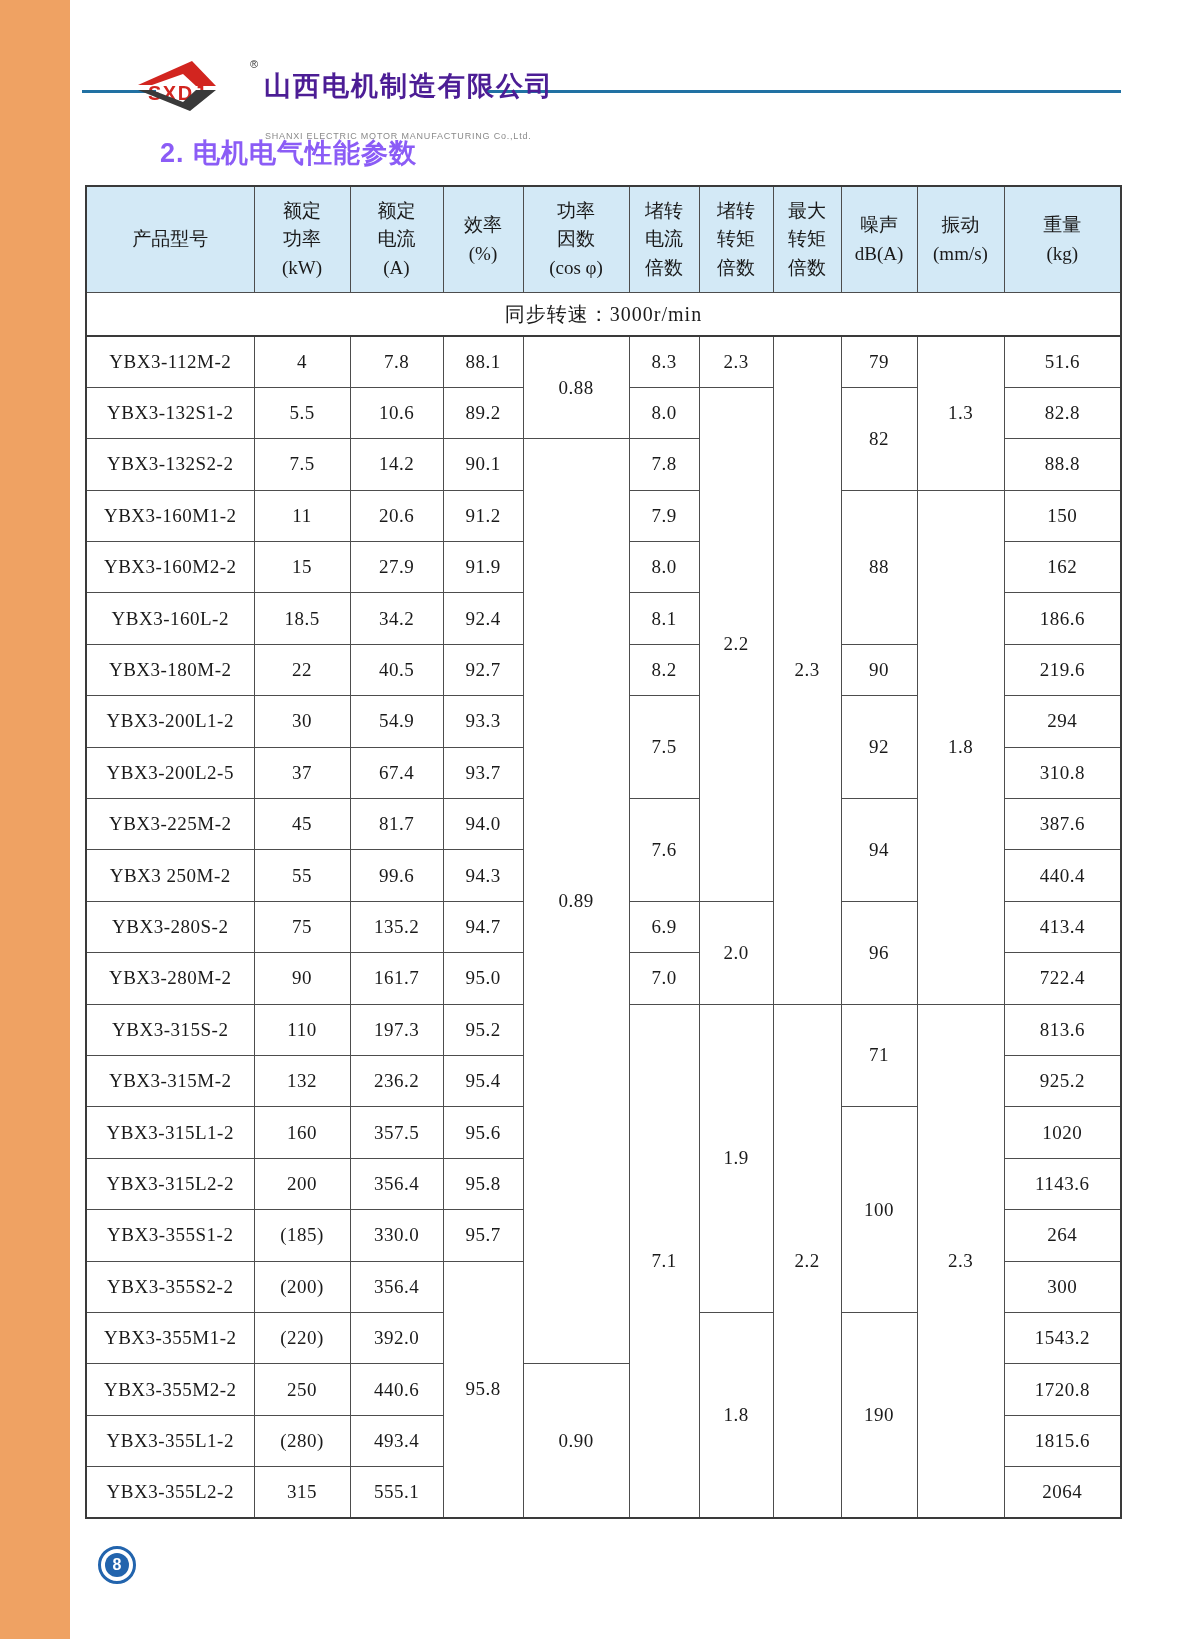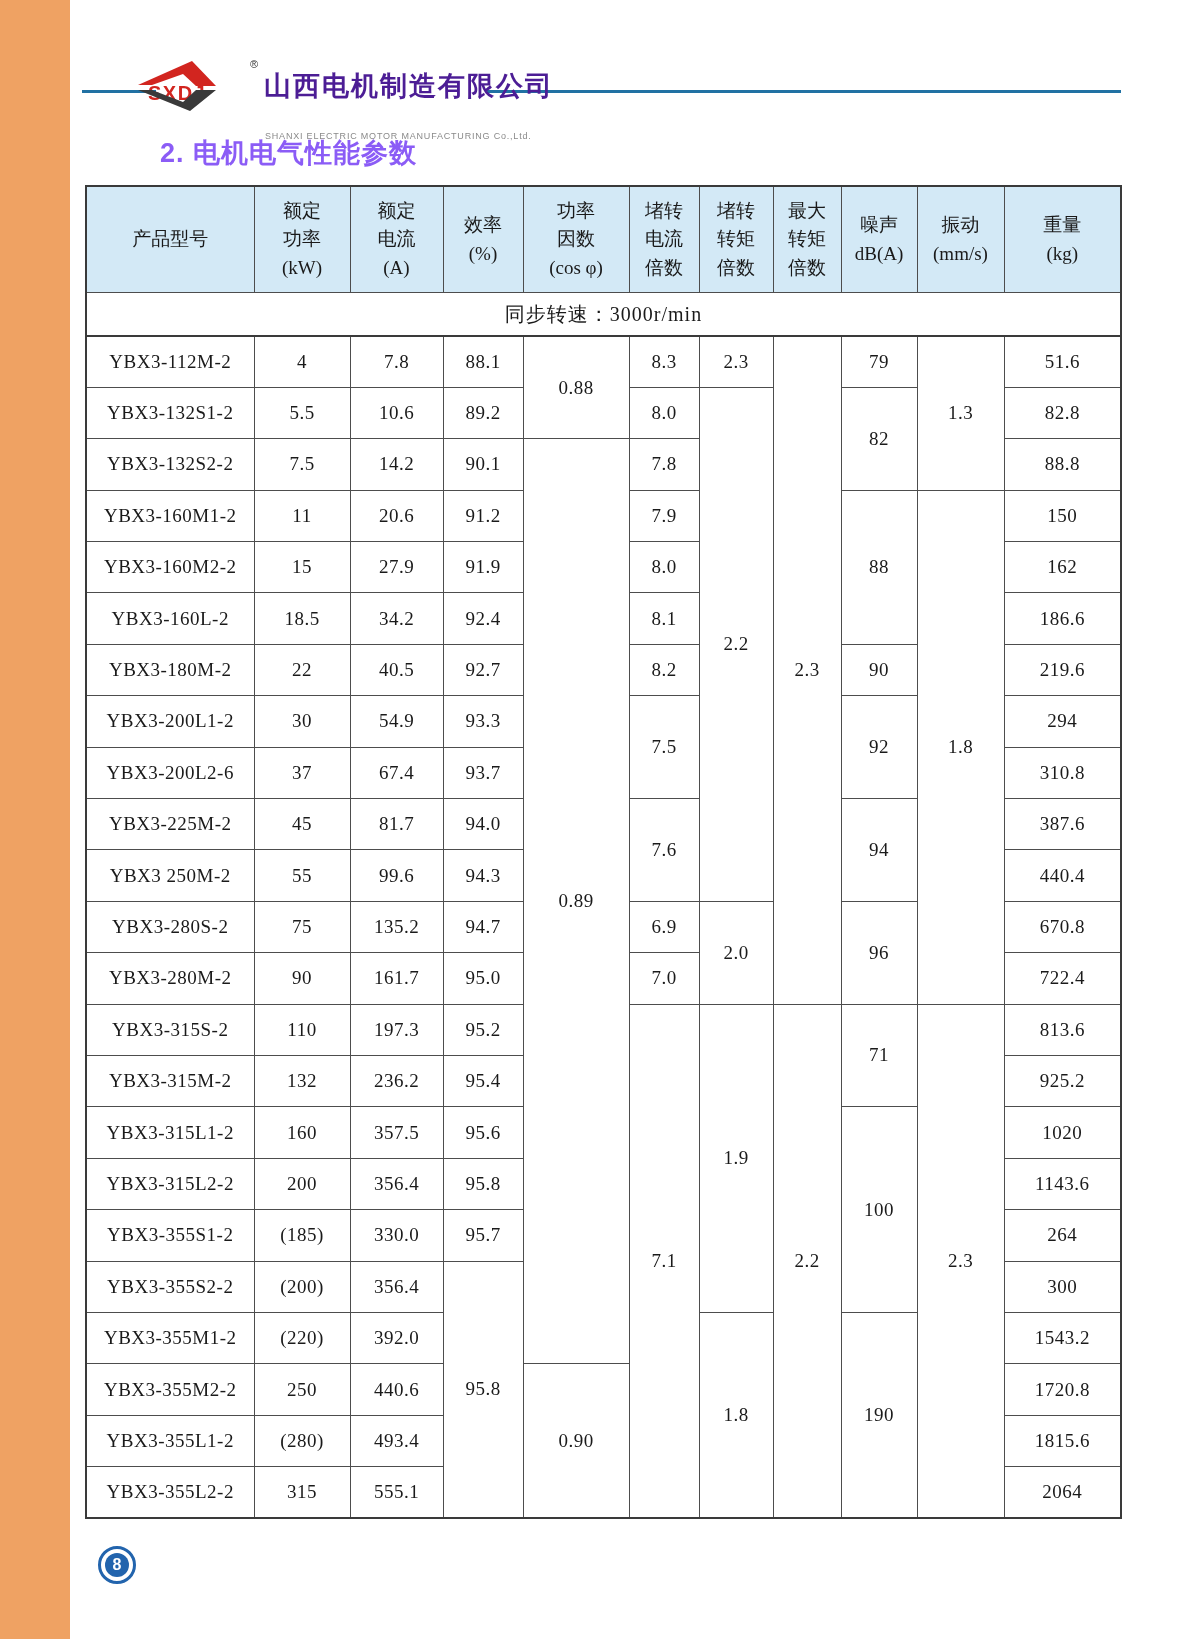--- a/index.html
+++ b/index.html
@@ -200,21 +200,21 @@
       <tr>
         <td>YBX3-200L1-2</td>
         <td>30</td>
         <td>54.9</td>
         <td>93.3</td>
         <td rowspan="2">7.5</td>
         <td rowspan="2">92</td>
         <td>294</td>
       </tr>
       <tr>
-        <td>YBX3-200L2-6</td>
+        <td>YBX3-200L2-5</td>
         <td>37</td>
         <td>67.4</td>
         <td>93.7</td>
         <td>310.8</td>
       </tr>
       <tr>
         <td>YBX3-225M-2</td>
         <td>45</td>
         <td>81.7</td>
         <td>94.0</td>
@@ -230,21 +230,21 @@
         <td>440.4</td>
       </tr>
       <tr>
         <td>YBX3-280S-2</td>
         <td>75</td>
         <td>135.2</td>
         <td>94.7</td>
         <td>6.9</td>
         <td rowspan="2">2.0</td>
         <td rowspan="2">96</td>
-        <td>670.8</td>
+        <td>413.4</td>
       </tr>
       <tr>
         <td>YBX3-280M-2</td>
         <td>90</td>
         <td>161.7</td>
         <td>95.0</td>
         <td>7.0</td>
         <td>722.4</td>
       </tr>
       <tr>

